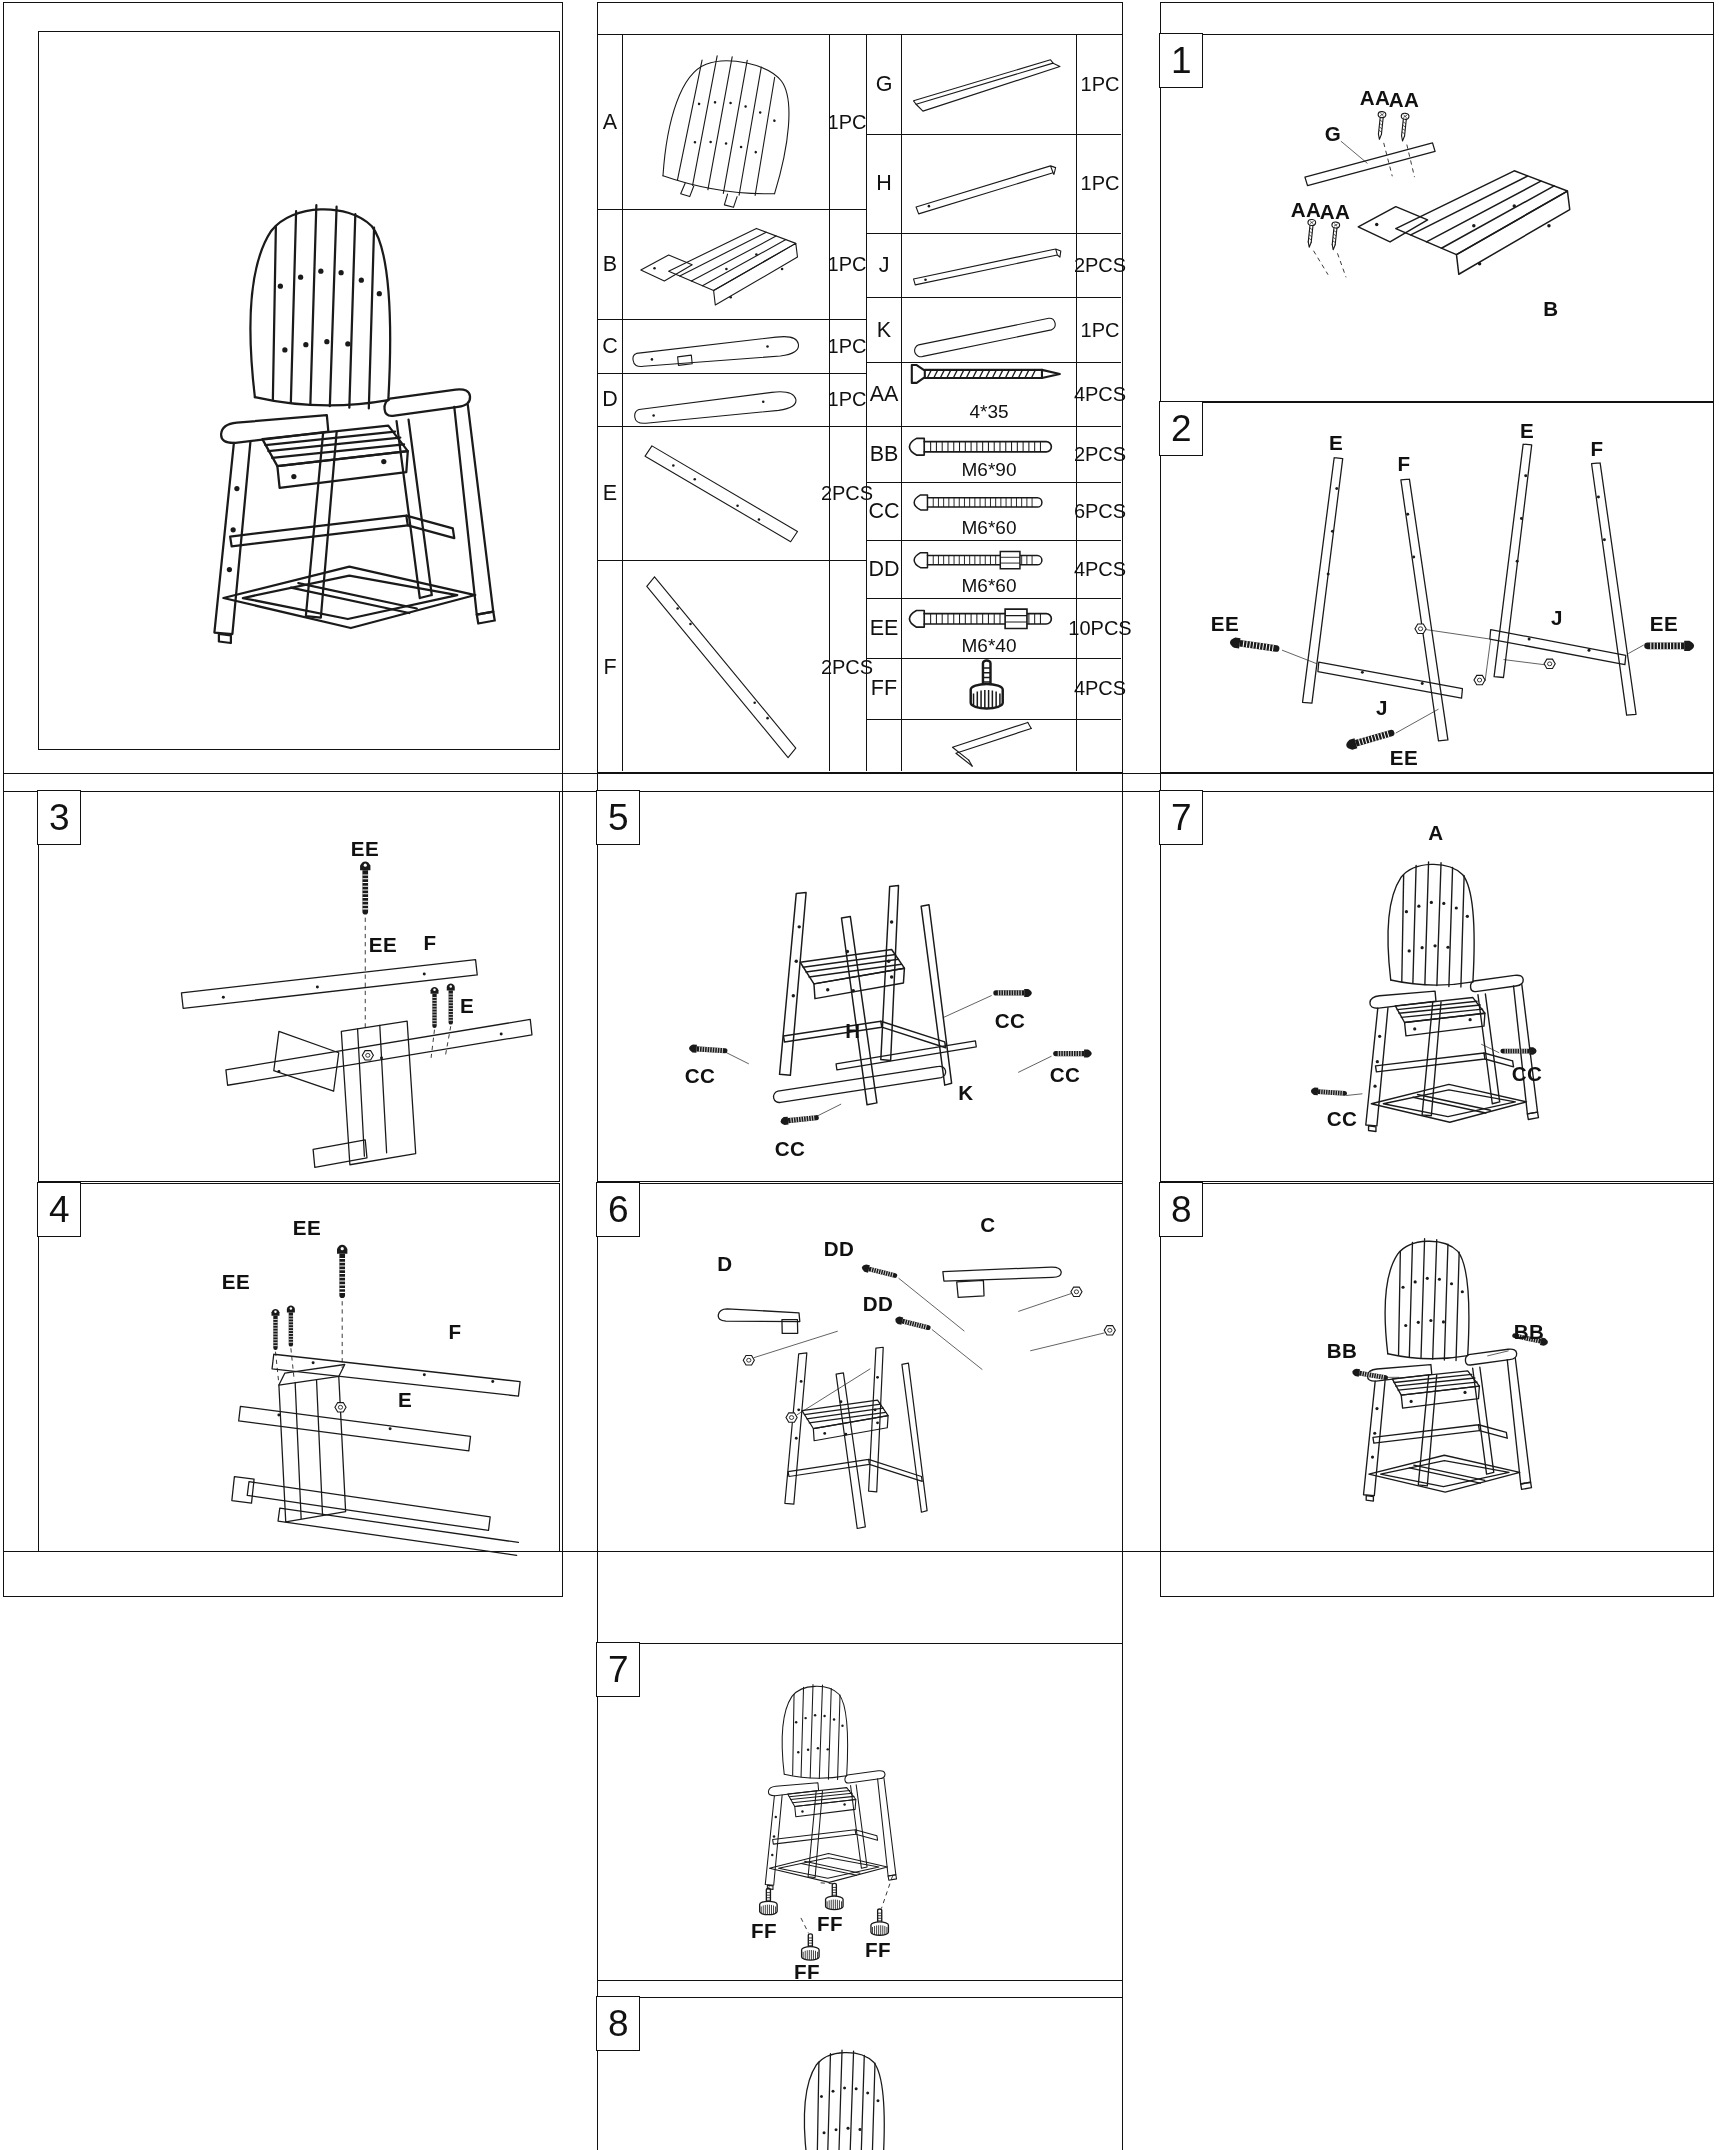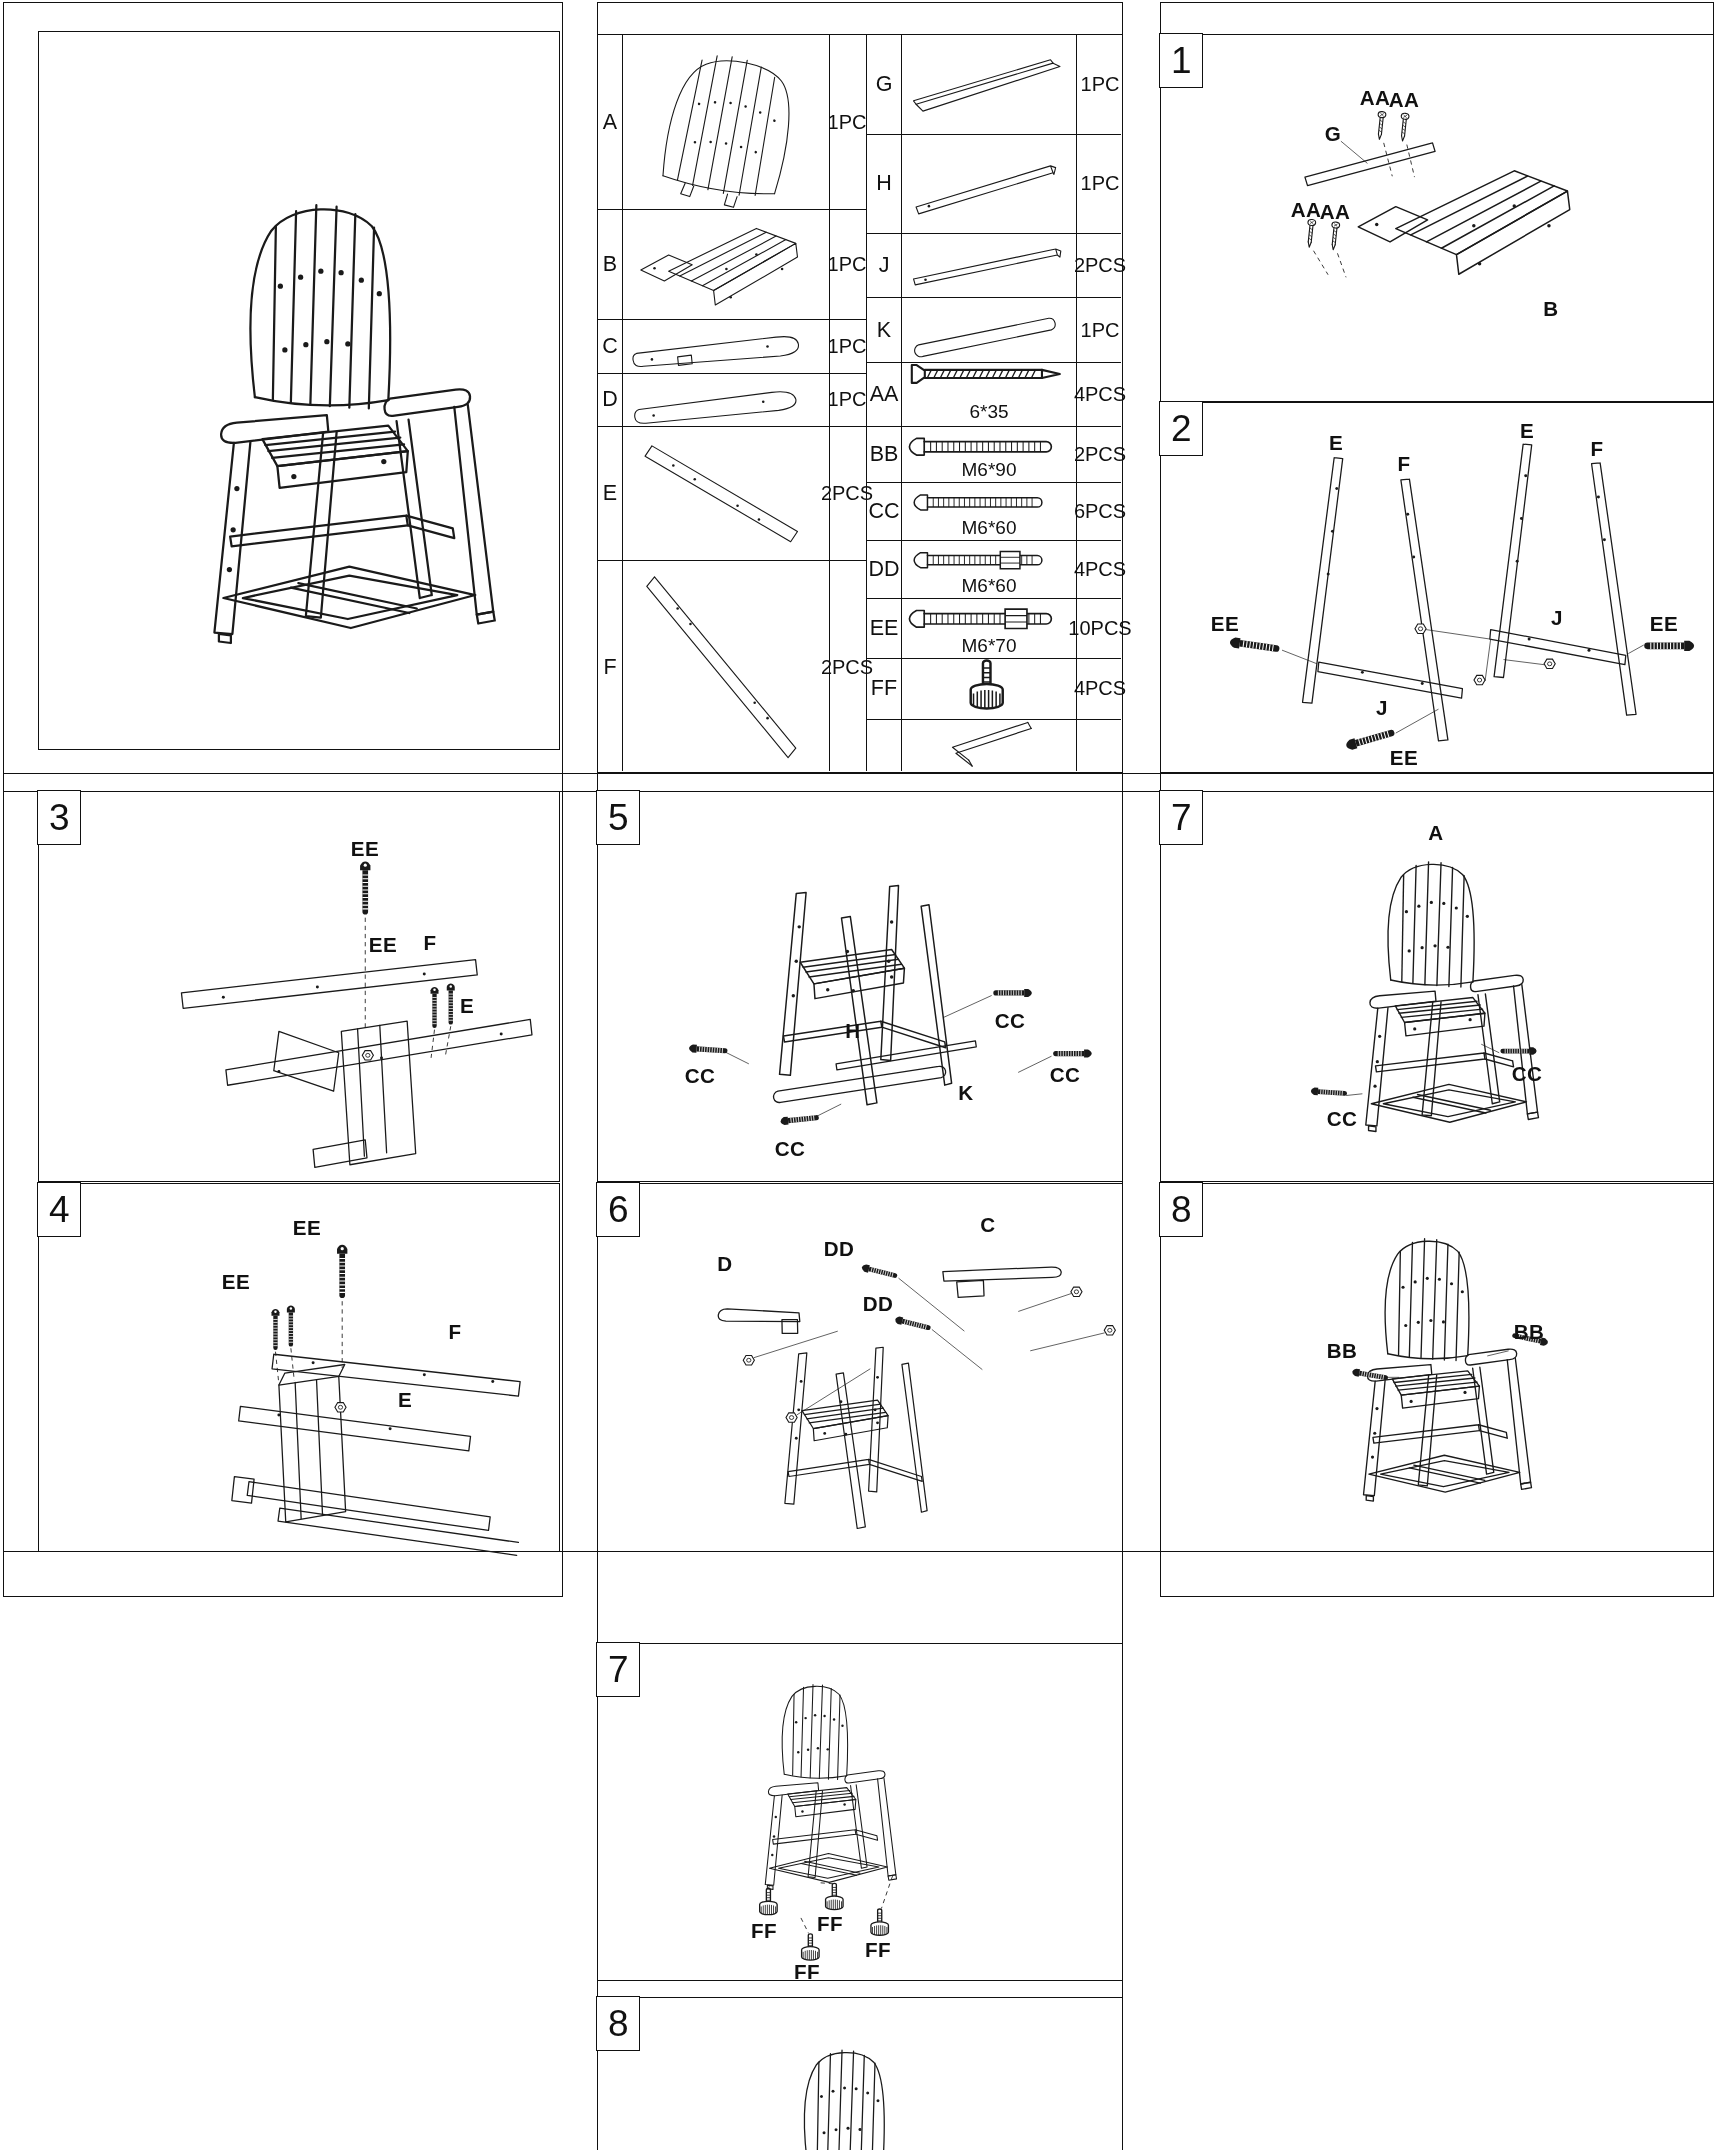--- a/index.html
+++ b/index.html
@@ -220,25 +220,25 @@
     <span class="qty" style="left:502px;top:148px">1PC</span>
     <span class="qty" style="left:502px;top:230px">2PCS</span>
     <span class="qty" style="left:502px;top:295px">1PC</span>
     <span class="qty" style="left:502px;top:359px">4PCS</span>
     <span class="qty" style="left:502px;top:419px">2PCS</span>
     <span class="qty" style="left:502px;top:476px">6PCS</span>
     <span class="qty" style="left:502px;top:534px">4PCS</span>
     <span class="qty" style="left:502px;top:593px">10PCS</span>
     <span class="qty" style="left:502px;top:653px">4PCS</span>
 
-    <span class="size" style="left:391px;top:377px">6*35</span>
+    <span class="size" style="left:391px;top:377px">4*35</span>
     <span class="size" style="left:391px;top:435px">M6*90</span>
     <span class="size" style="left:391px;top:493px">M6*60</span>
     <span class="size" style="left:391px;top:551px">M6*60</span>
-    <span class="size" style="left:391px;top:611px">M6*70</span>
+    <span class="size" style="left:391px;top:611px">M6*40</span>
 
     <svg class="art" viewBox="0 0 1224 1718">
       <g transform="translate(80,20) rotate(10 215 180)">
         <path class="ic" d="M96,330 C82,200 96,88 150,56 C196,28 292,30 330,64 C368,100 374,210 360,326"></path>
         <path class="ic" d="M96,330 Q230,352 360,326"></path>
         <path class="ic" d="M131,334 L139,48 M168,340 L172,32 M205,344 L207,28 M242,346 L243,30 M279,344 L278,40 M316,338 L313,58"></path>
         <path class="ic" d="M150,338 l-6,26 l22,3 l5,-26 M252,346 l-3,26 l22,2 l4,-26"></path>
         <circle class="dot" cx="150" cy="150" r="3"></circle>
           <circle class="dot" cx="186" cy="140" r="3"></circle>
           <circle class="dot" cx="222" cy="135" r="3"></circle>

